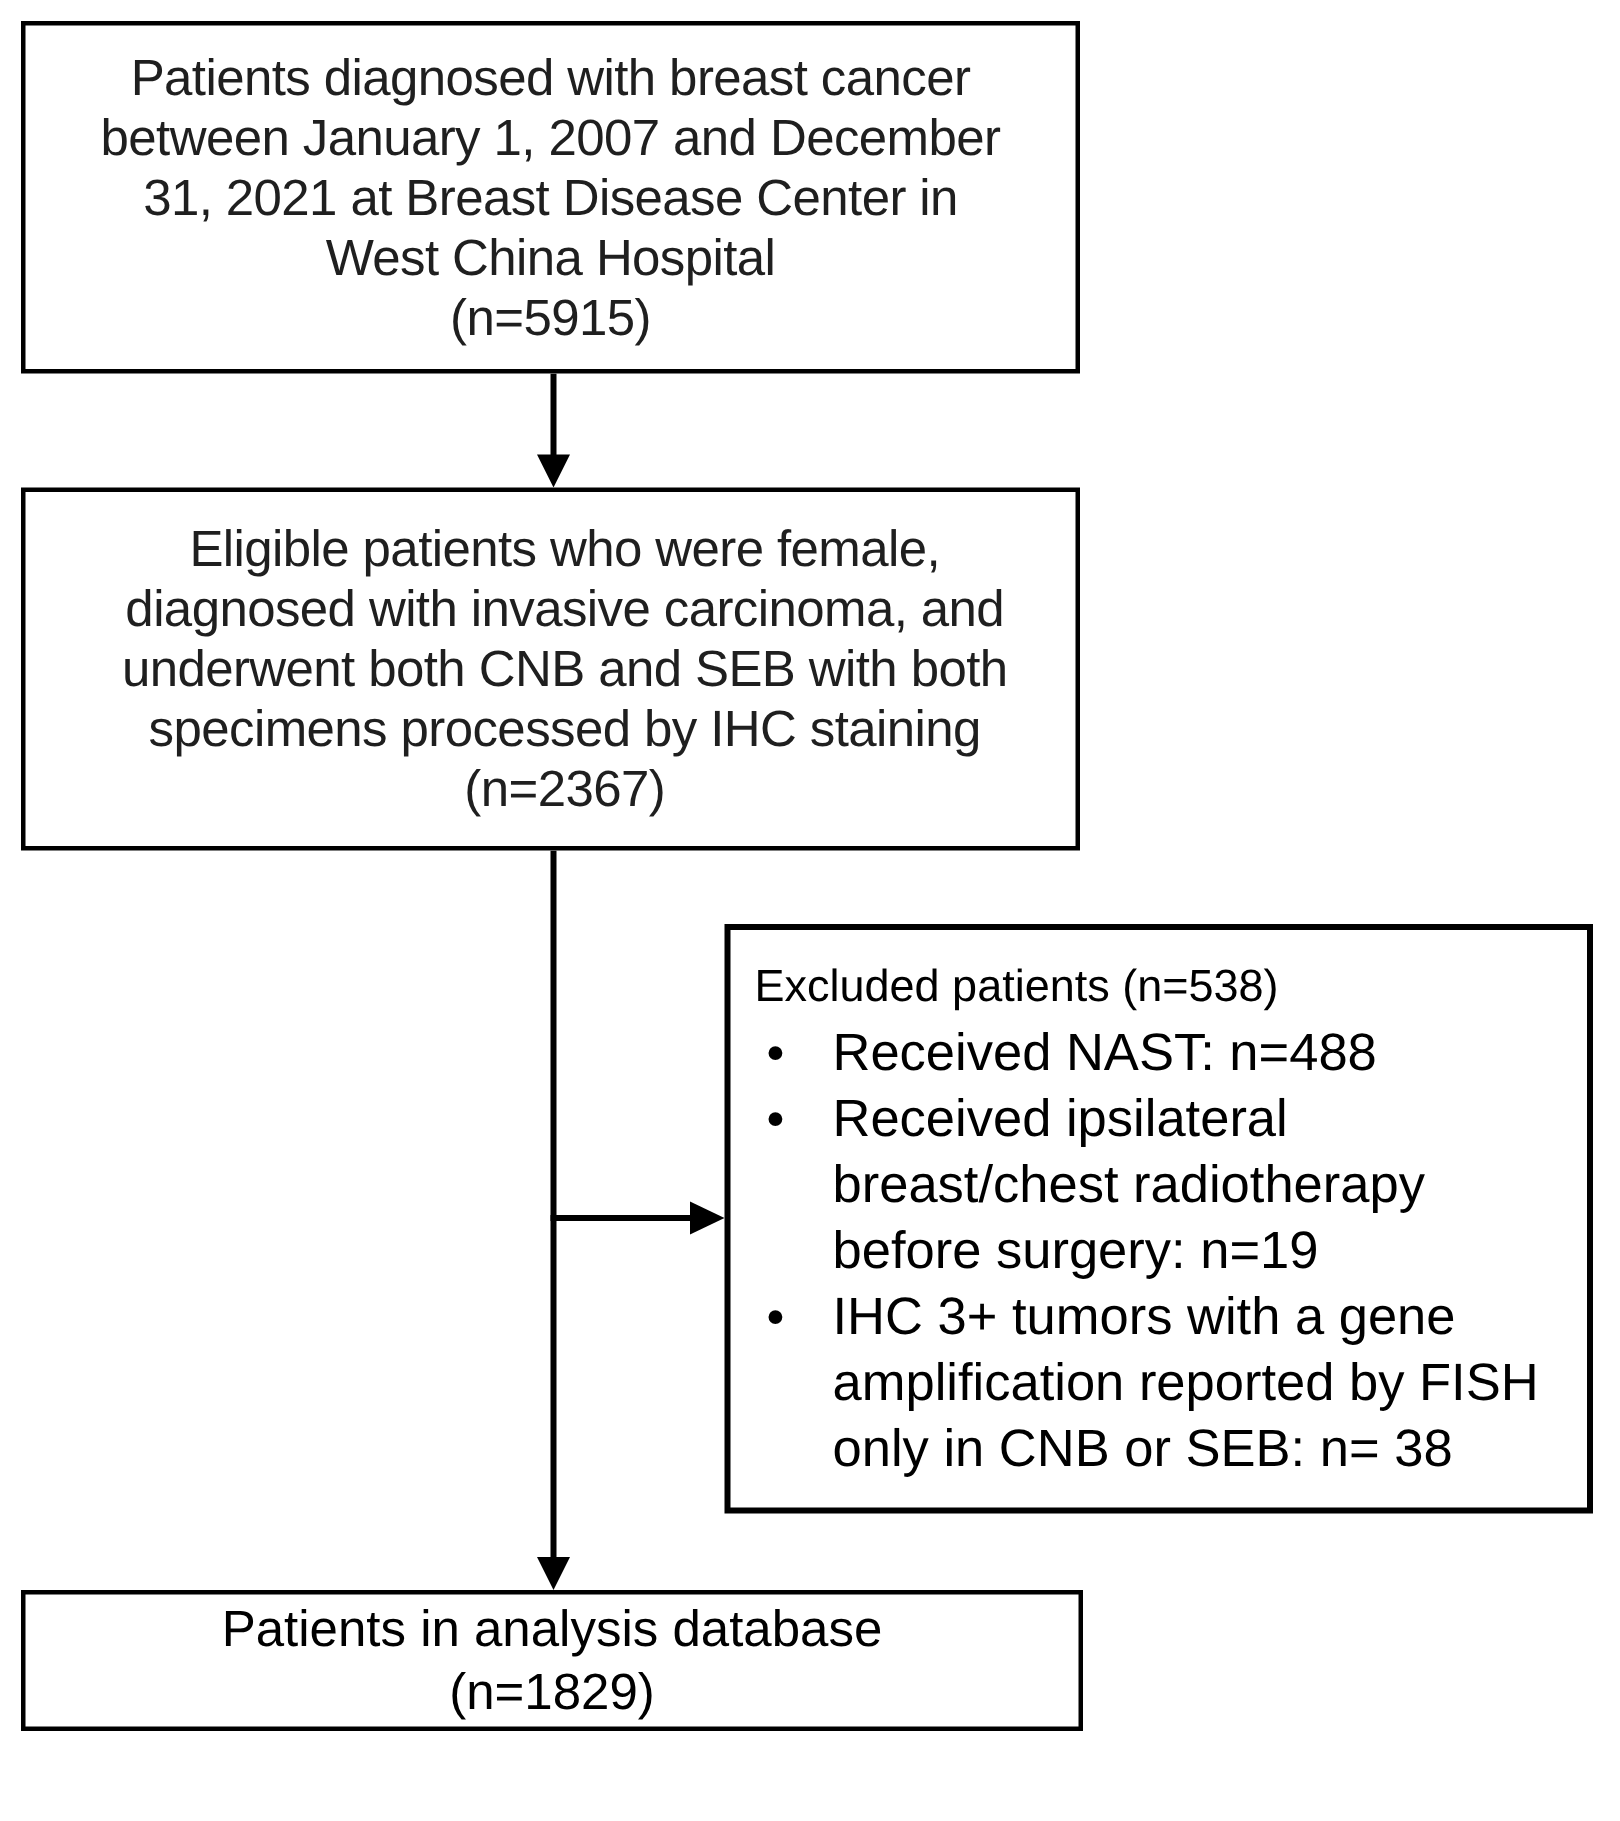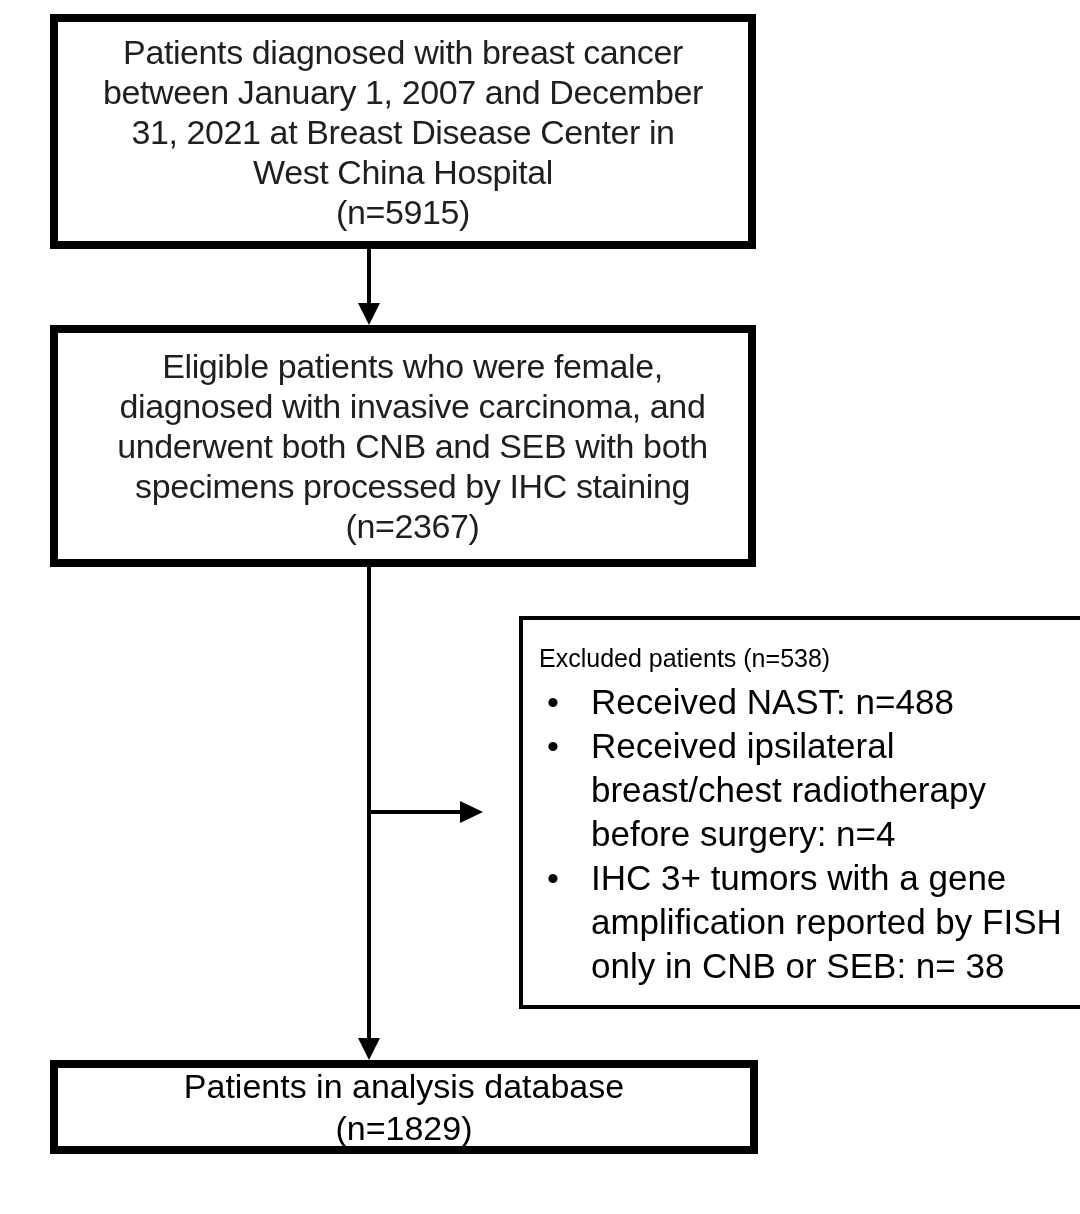--- a/index.html
+++ b/index.html
@@ -20,23 +20,22 @@
     position: absolute;
     left: 0;
     top: 0;
     width: 1080px;
     height: 1214px;
     pointer-events: none;
   }
   .box {
     position: absolute;
     background: #ffffff;
-    border: 8px solid #000000;
+    border: 3px solid #000000;
     box-sizing: border-box;
-    margin-left: 36px;
   }
   .centered {
     display: flex;
     align-items: center;
     justify-content: center;
   }
   .box-text {
     white-space: pre-line;
     text-align: center;
     font-size: 34px;
@@ -59,21 +58,21 @@
   }
   .box-excluded {
     left: 483px;
     top: 616px;
     width: 579px;
     height: 393px;
     border-width: 4px;
     padding: 16px 14px 0 16px;
   }
   .excluded-title {
-    font-size: 25px;
+    font-size: 30px;
     line-height: 44px;
     color: #000000;
   }
   .excluded-list {
     list-style: none;
     margin: 0;
     padding: 0;
   }
   .excluded-list li {
     position: relative;
@@ -139,21 +138,21 @@
 specimens processed by IHC staining
 (n=2367)</div>
   </div>
 
   <div class="box box-excluded">
     <div class="excluded-title">Excluded patients (n=538)</div>
     <ul class="excluded-list">
       <li>Received NAST: n=488</li>
       <li>Received ipsilateral
 breast/chest radiotherapy
-before surgery: n=4</li>
+before surgery: n=19</li>
       <li>IHC 3+ tumors with a gene
 amplification reported by FISH
 only in CNB or SEB: n= 38</li>
     </ul>
   </div>
 
   <div class="box box-analysis centered">
     <div class="box-text">Patients in analysis database
 (n=1829)</div>
   </div>

